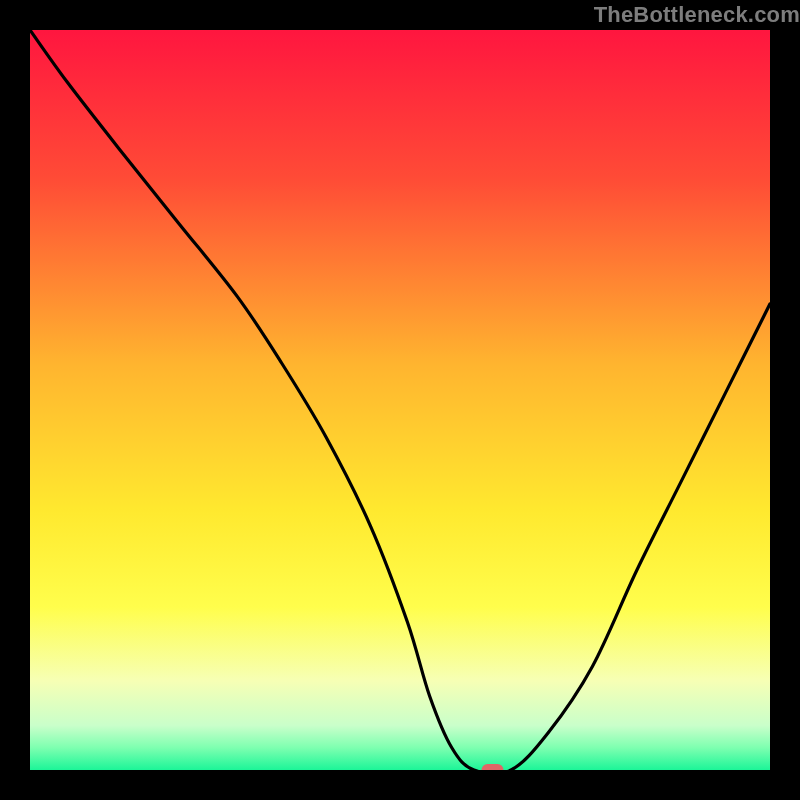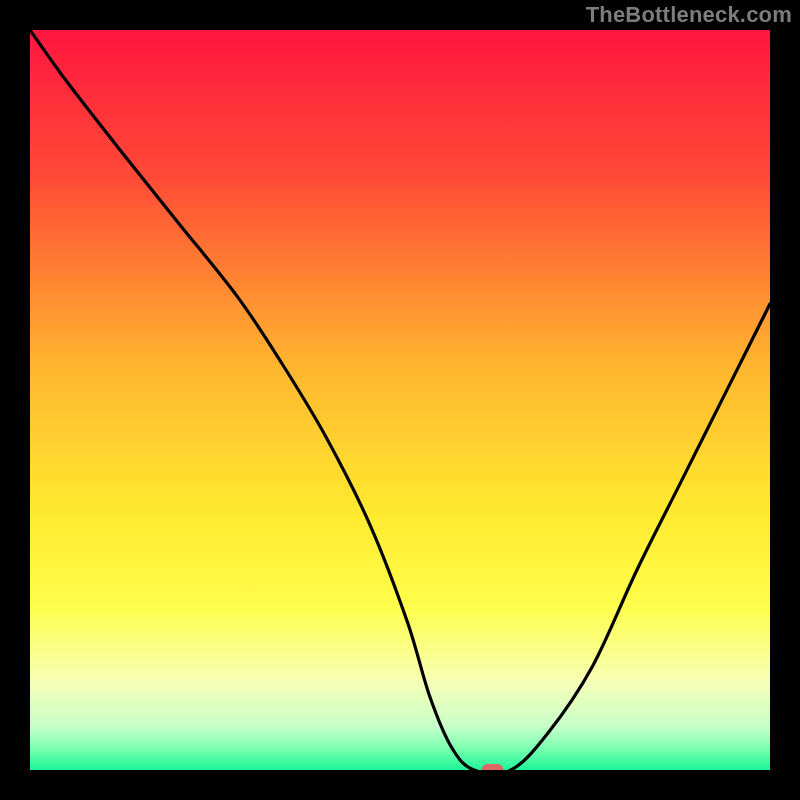--- a/index.html
+++ b/index.html
@@ -13,21 +13,21 @@
   }
   .frame {
     position: relative;
     width: 800px;
     height: 800px;
     background: #000;
   }
   .attribution {
     position: absolute;
     top: 2px;
-    right: 8px;
+    right: 0;
     font-size: 22px;
     font-weight: bold;
     color: #7d7d7d;
     letter-spacing: 0.2px;
   }
   .plot-svg {
     position: absolute;
     top: 30px;
     left: 30px;
     width: 740px;

